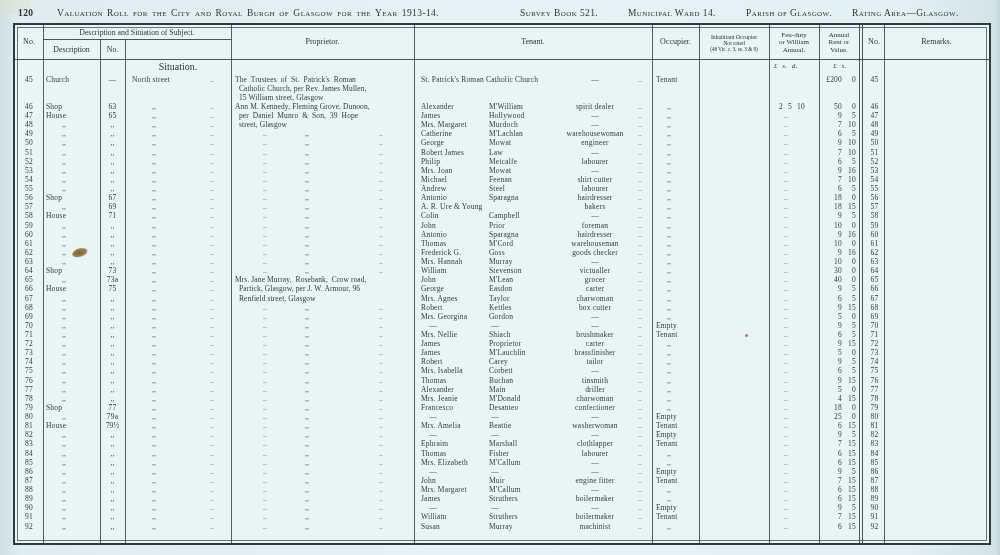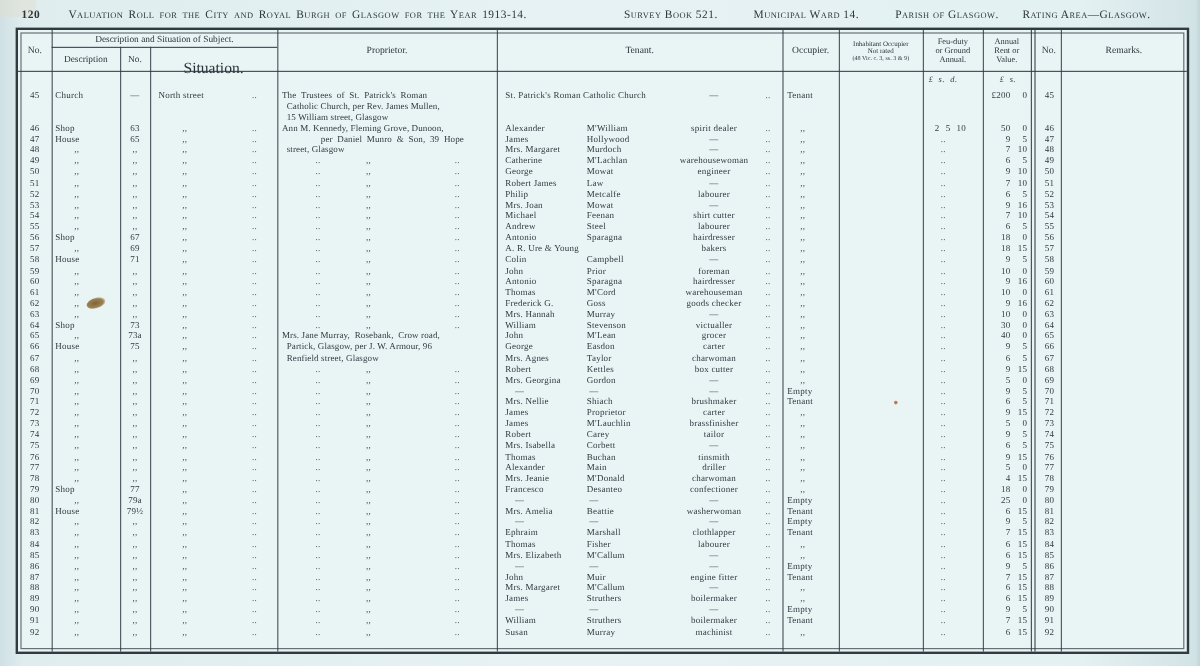--- a/index.html
+++ b/index.html
@@ -19,21 +19,21 @@
   .vl{position:absolute;top:0;height:100%;width:1px;background:rgba(44,58,64,.8);}
   .vl2{position:absolute;top:14px;bottom:0;width:1px;background:rgba(44,58,64,.8);}
   .vdbl{position:absolute;top:0;height:100%;width:4px;border-left:1px solid rgba(44,58,64,.85);border-right:1px solid rgba(44,58,64,.85);box-sizing:border-box;}
   .hl{position:absolute;height:1px;background:rgba(44,58,64,.85);}
   
   .thead span,.thead div{position:absolute;text-align:center;color:#2c343b;}
   .hnl{left:0;width:28px;top:0;height:34px;line-height:34px;font-size:8px;}
   .hgrp{left:28px;width:188px;top:3px;font-size:7.8px;}
   .hdesc{left:28px;width:57px;top:20px;font-size:7.8px;}
   .hno2{left:85px;width:25px;top:20px;font-size:7.8px;}
-  .hsit{left:110px;width:106px;top:24px;font-size:13px;}
+  .hsit{left:110px;width:106px;top:36px;font-size:10px;}
   .hprop{left:216px;width:183px;top:0;height:34px;line-height:34px;font-size:8px;}
   .hten{left:399px;width:238px;top:0;height:34px;line-height:34px;font-size:8px;}
   .hocc{left:637px;width:47px;top:0;height:34px;line-height:34px;font-size:8px;}
   .hinh{left:684px;width:70px;top:9px;font-size:5.8px;line-height:6px;}
   .hinh .tiny{position:static;display:block;font-size:5.1px;}
   .hinh b{display:block;font-weight:normal;}
   .h3l{font-size:7px;line-height:7.4px;}
   .hfeu{left:754px;width:50px;top:7px;}
   .hann{left:804px;width:40px;top:7px;}
   .h3l b{display:block;font-weight:normal;}
@@ -114,21 +114,21 @@
       <span class="hprop">Proprietor.</span>
       <span class="hten">Tenant.</span>
       <span class="hocc">Occupier.</span>
       <div class="hinh">
         <b>Inhabitant Occupier</b>
         <b>Not rated</b>
         <span class="tiny">(48 Vic. c. 3, ss. 3 &amp; 9)</span>
       </div>
       <div class="hfeu h3l">
         <b>Feu-duty</b>
-        <b>or Ground</b>
+        <b>or William</b>
         <b>Annual.</b>
       </div>
       <div class="hann h3l">
         <b>Annual</b>
         <b>Rent or</b>
         <b>Value.</b>
       </div>
       <span class="hnr">No.</span>
       <span class="hrem">Remarks.</span>
     </div>
@@ -1022,21 +1022,21 @@
           <span class="ocd dit">,,</span>
           <span class="fed lead">..</span>
           <span class="rp">6</span>
           <span class="rs">15</span>
           <span class="rnr">92</span>
         </div>
         <div class="pline" style="top: 50px;">The  Trustees  of  St.  Patrick's  Roman</div>
         <div class="pline" style="top: 59.12px;">  Catholic Church, per Rev. James Mullen,</div>
         <div class="pline" style="top: 68.24px;">  15 William street, Glasgow</div>
         <div class="pline" style="top: 77px;">Ann M. Kennedy, Fleming Grove, Dunoon,</div>
-        <div class="pline" style="top: 86.12px; text-align: center;">  per  Daniel  Munro  &amp;  Son,  39  Hope</div>
+        <div class="pline" style="top: 86.12px;">  per  Daniel  Munro  &amp;  Son,  39  Hope</div>
         <div class="pline" style="top: 95.24px;">  street, Glasgow</div>
         <div class="pline" style="top: 250.28px;">Mrs. Jane Murray,  Rosebank,  Crow road,</div>
         <div class="pline" style="top: 259.4px;">  Partick, Glasgow, per J. W. Armour, 96</div>
         <div class="pline" style="top: 268.52px;">  Renfield street, Glasgow</div>
       </div>
   </div>
 
   <div class="stain"></div>
   <div class="speck"></div>
 </div>

